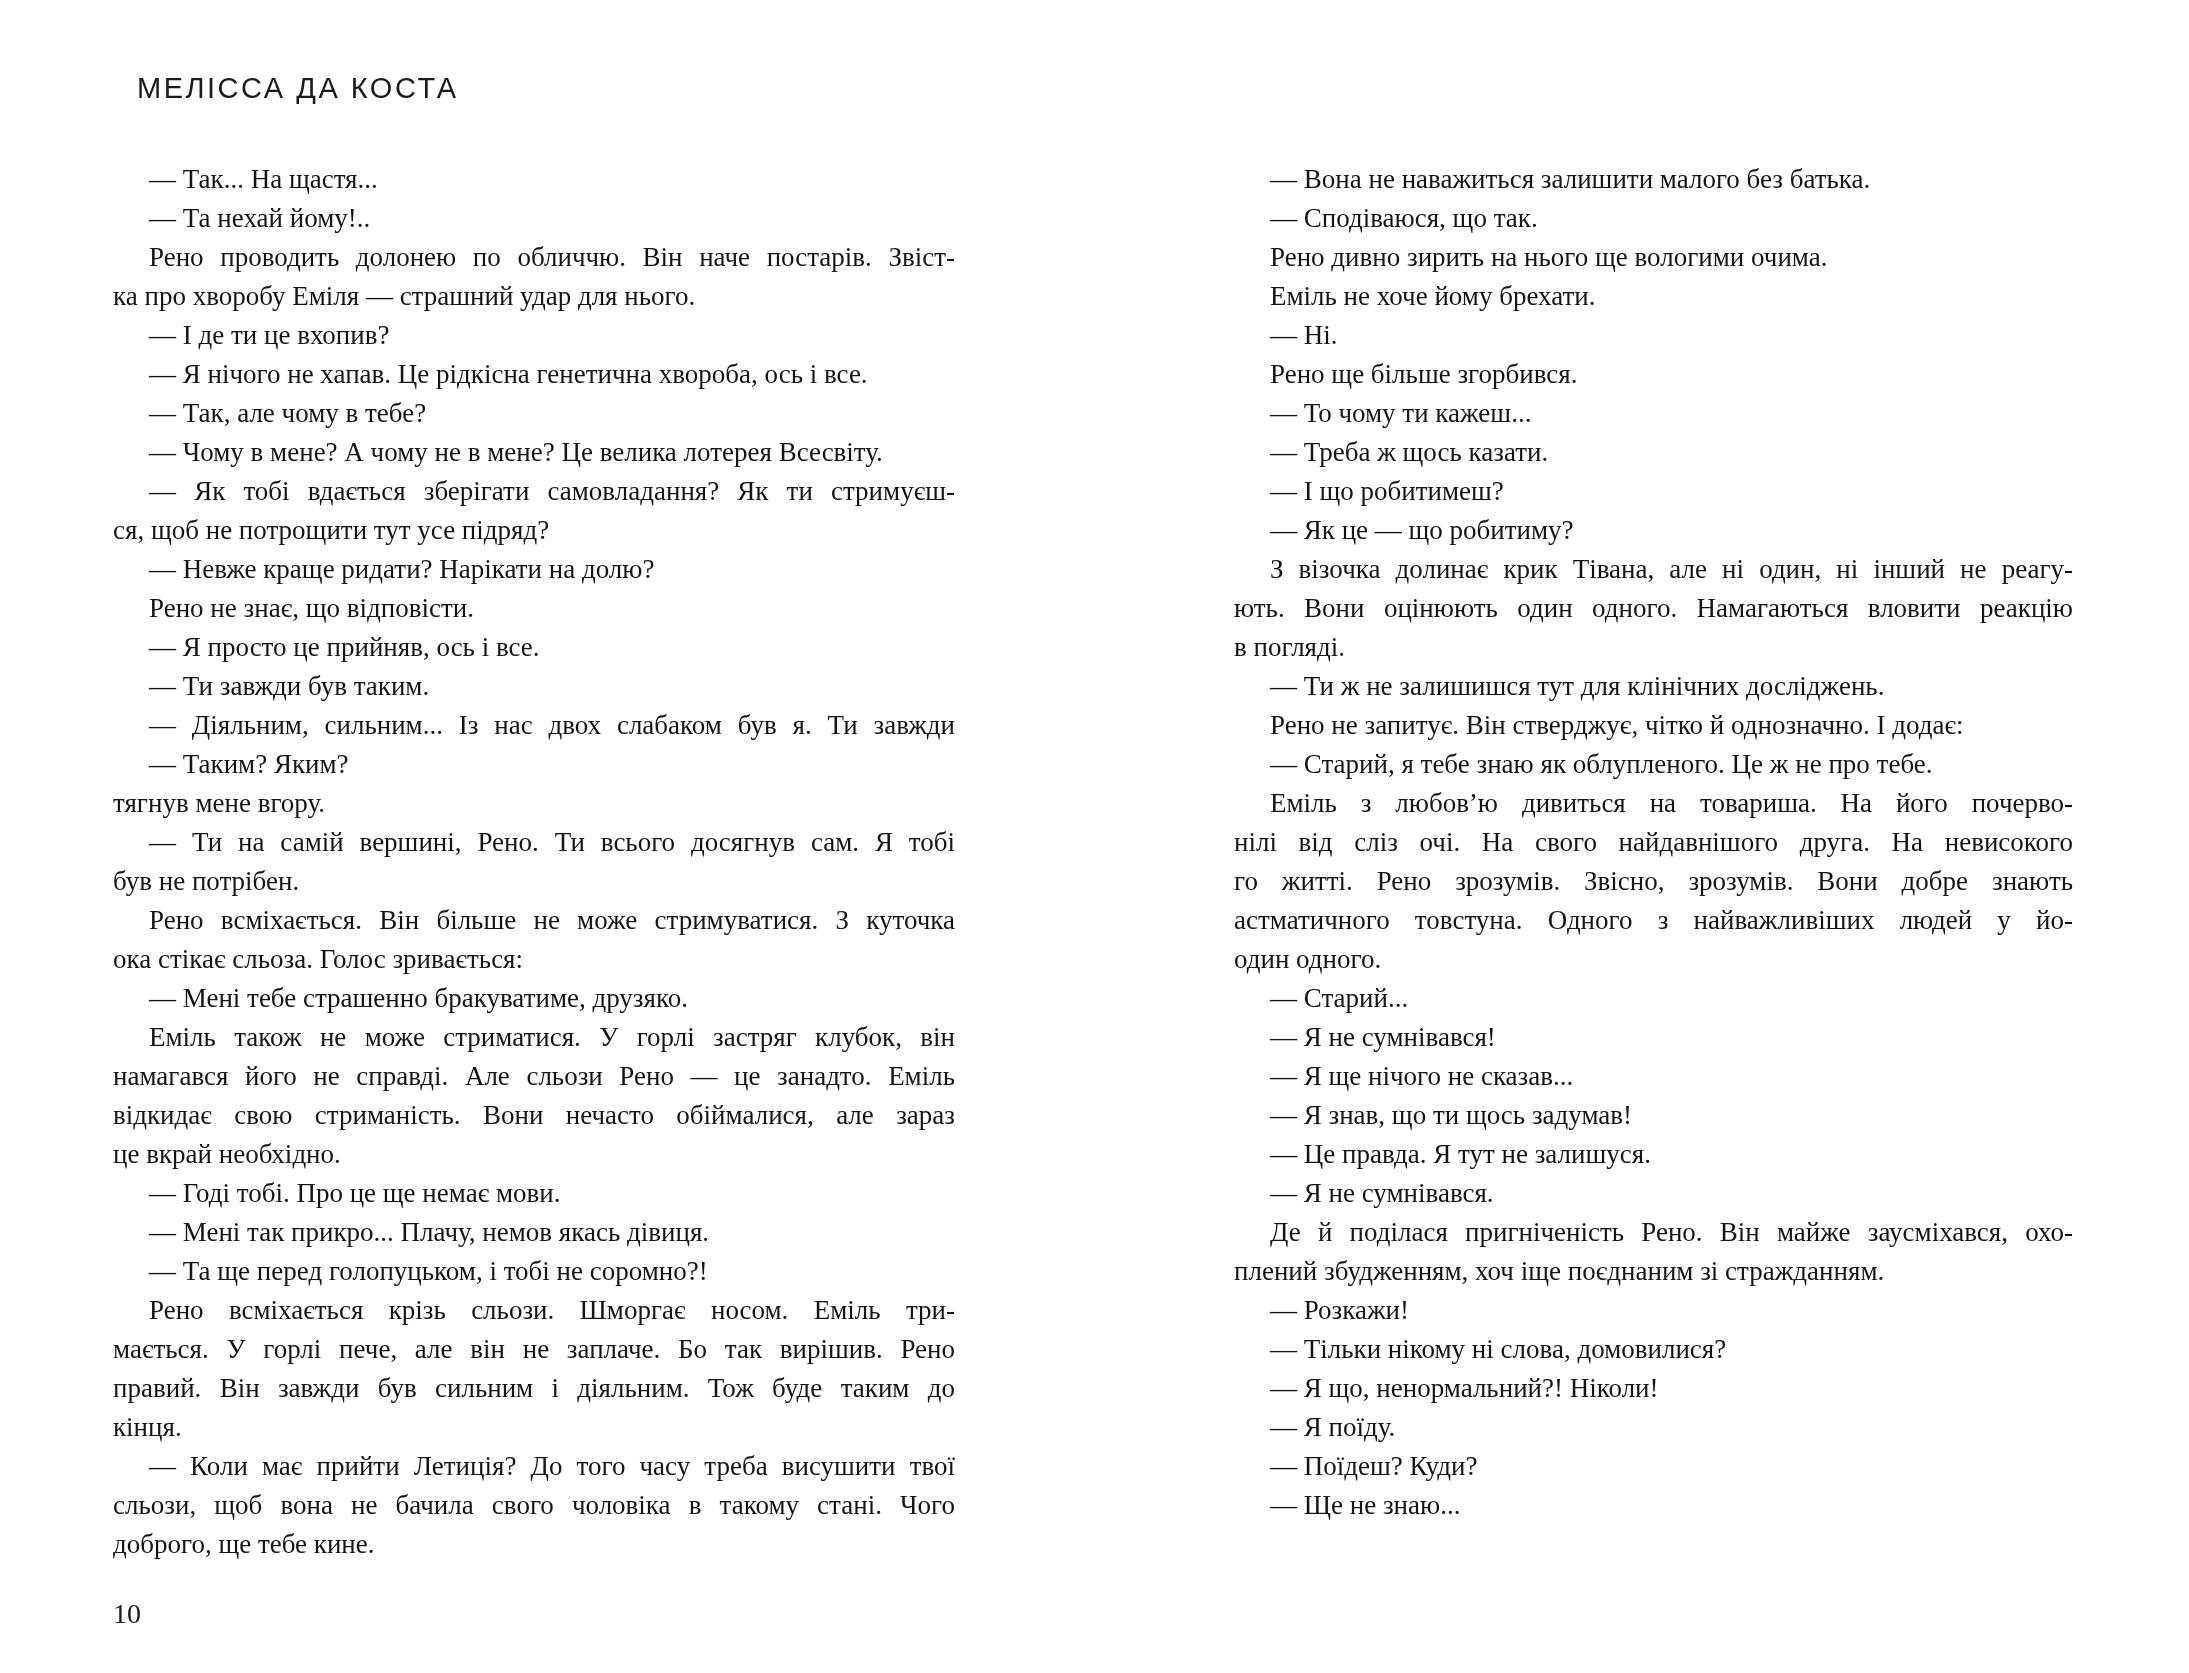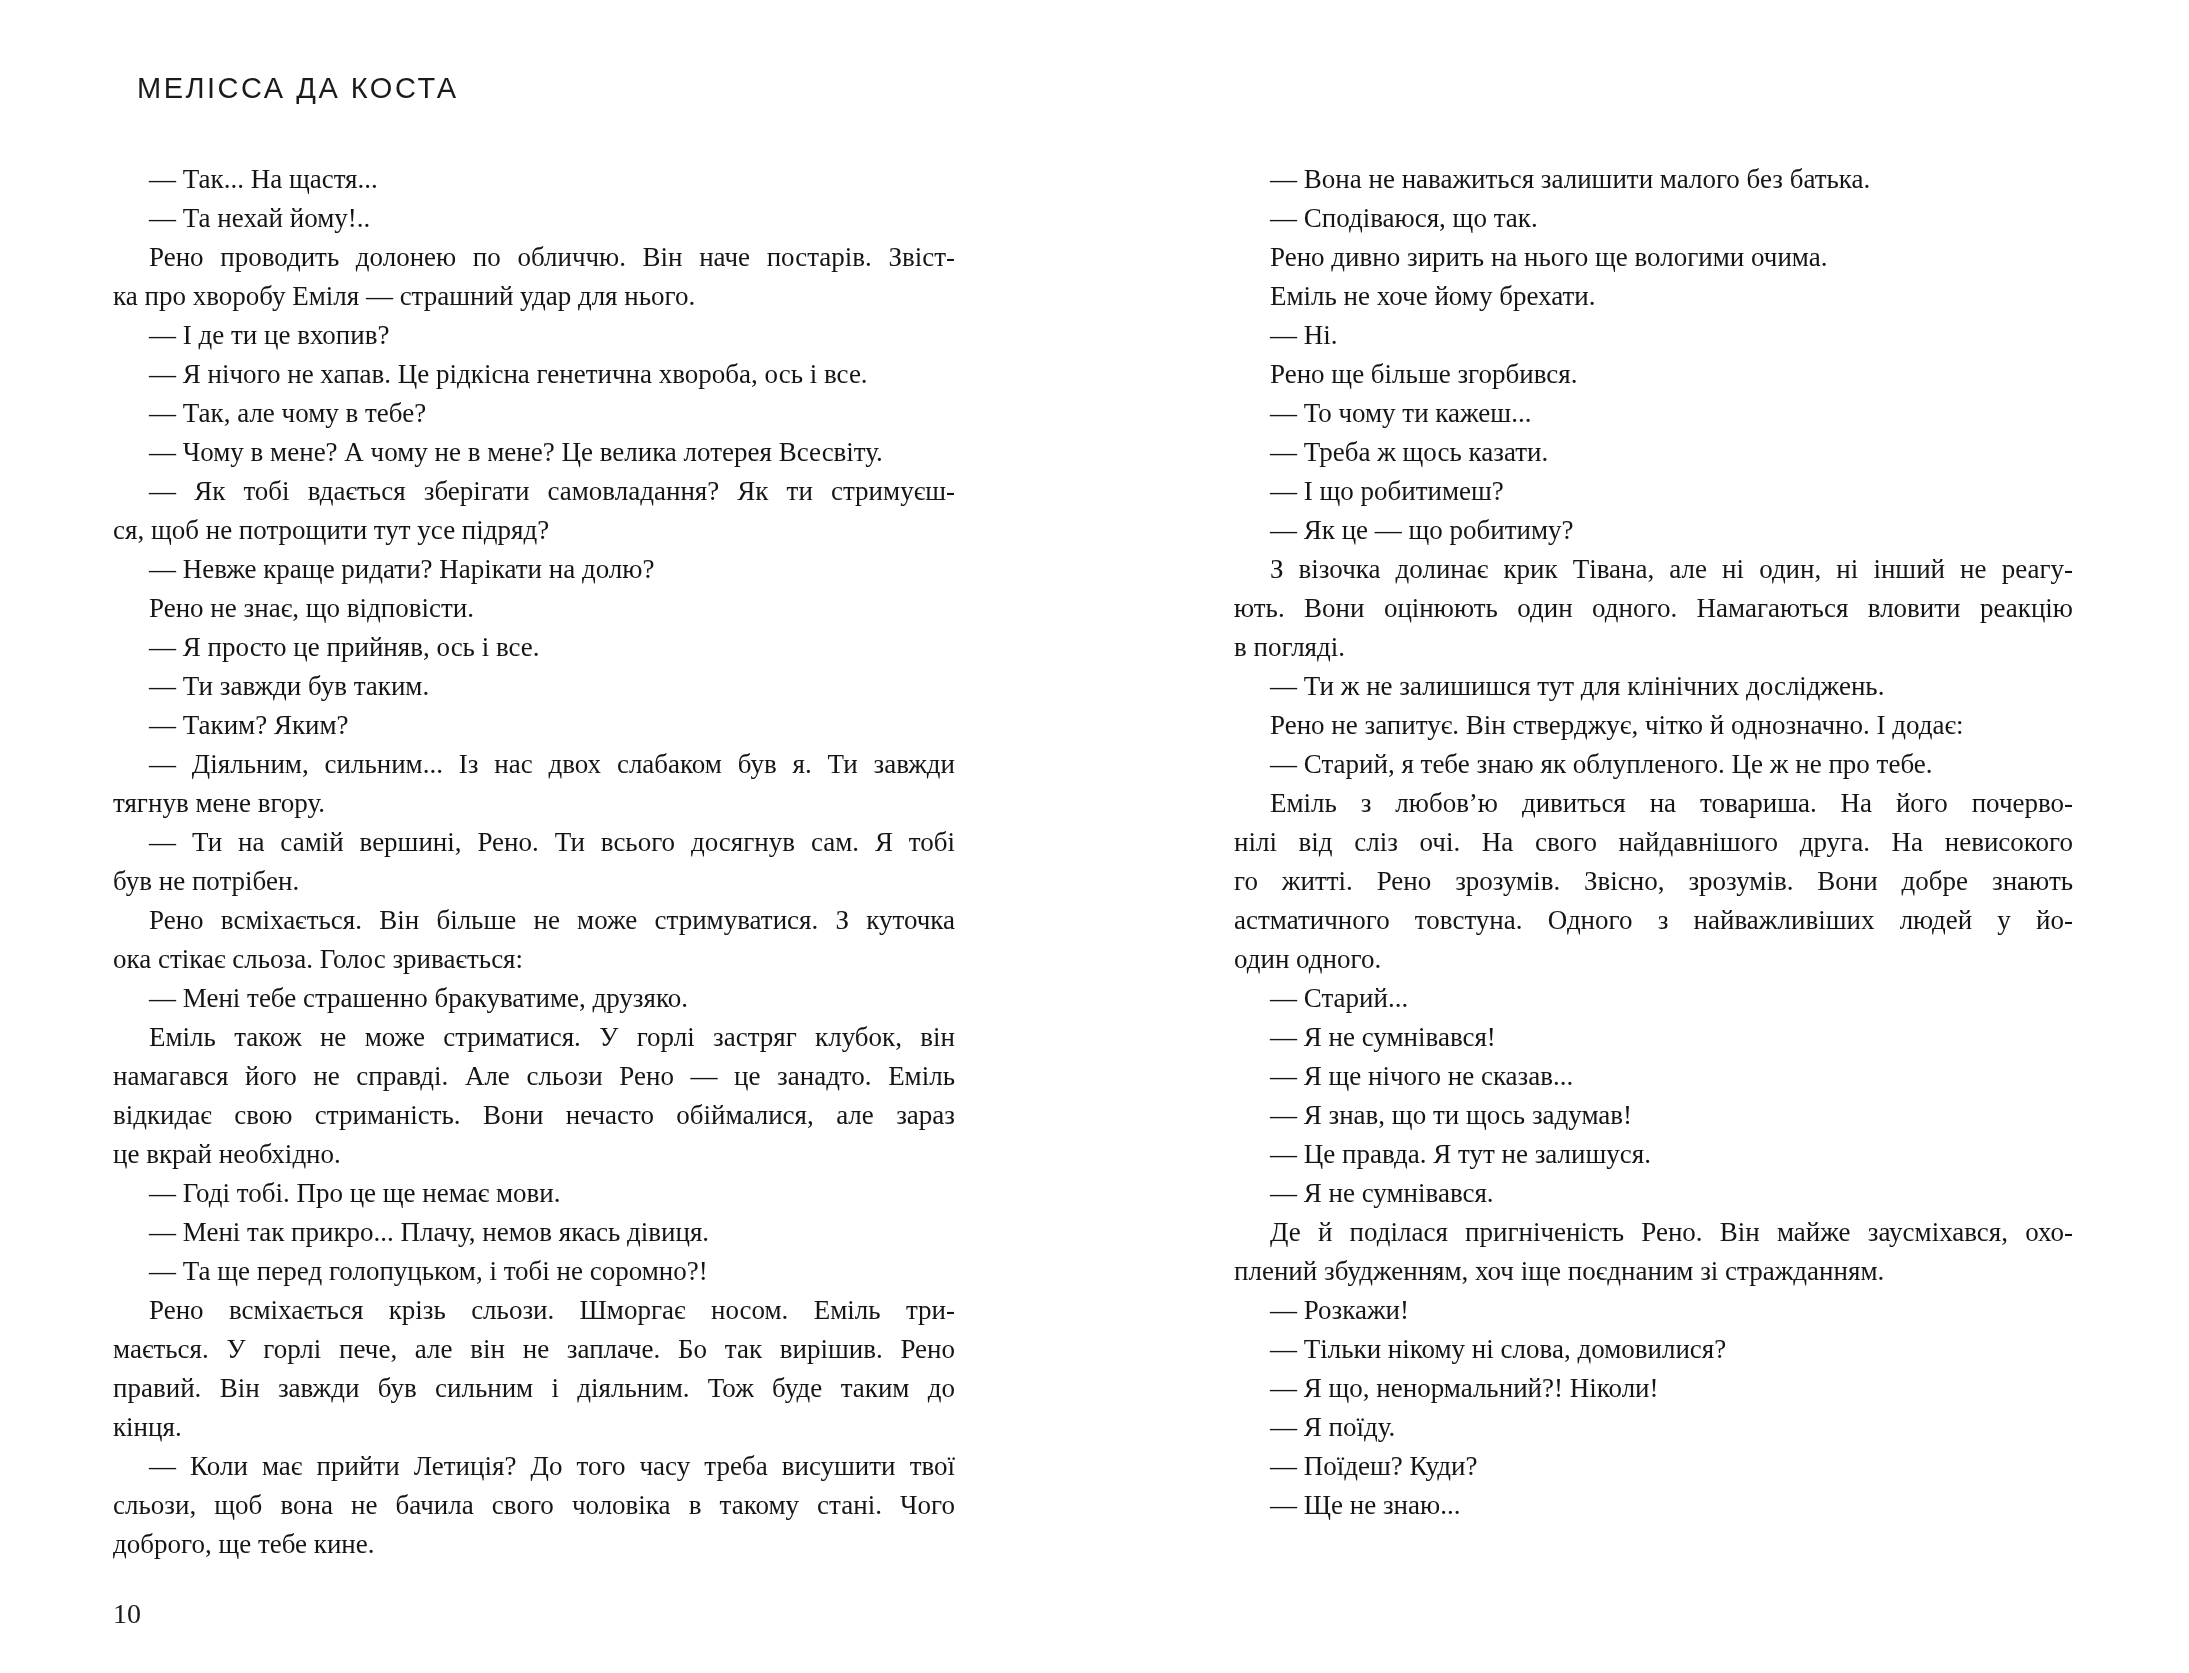--- a/index.html
+++ b/index.html
@@ -46,22 +46,22 @@
       <div class="line indent">— І де ти це вхопив?</div>
       <div class="line indent">— Я нічого не хапав. Це рідкісна генетична хвороба, ось і все.</div>
       <div class="line indent">— Так, але чому в тебе?</div>
       <div class="line indent">— Чому в мене? А чому не в мене? Це велика лотерея Всесвіту.</div>
       <div class="line indent just">— Як тобі вдається зберігати самовладання? Як ти стримуєш-</div>
       <div class="line">ся, щоб не потрощити тут усе підряд?</div>
       <div class="line indent">— Невже краще ридати? Нарікати на долю?</div>
       <div class="line indent">Рено не знає, що відповісти.</div>
       <div class="line indent">— Я просто це прийняв, ось і все.</div>
       <div class="line indent">— Ти завжди був таким.</div>
+      <div class="line indent just">— Діяльним, сильним... Із нас двох слабаком був я. Ти завжди</div>
       <div class="line indent">— Таким? Яким?</div>
-      <div class="line indent just">— Діяльним, сильним... Із нас двох слабаком був я. Ти завжди</div>
       <div class="line">тягнув мене вгору.</div>
       <div class="line indent just">— Ти на самій вершині, Рено. Ти всього досягнув сам. Я тобі</div>
       <div class="line">був не потрібен.</div>
       <div class="line indent just">Рено всміхається. Він більше не може стримуватися. З куточка</div>
       <div class="line">ока стікає сльоза. Голос зривається:</div>
       <div class="line indent">— Мені тебе страшенно бракуватиме, друзяко.</div>
       <div class="line indent just">Еміль також не може стриматися. У горлі застряг клубок, він</div>
       <div class="line just">намагався його не справді. Але сльози Рено — це занадто. Еміль</div>
       <div class="line just">відкидає свою стриманість. Вони нечасто обіймалися, але зараз</div>
       <div class="line">це вкрай необхідно.</div>

